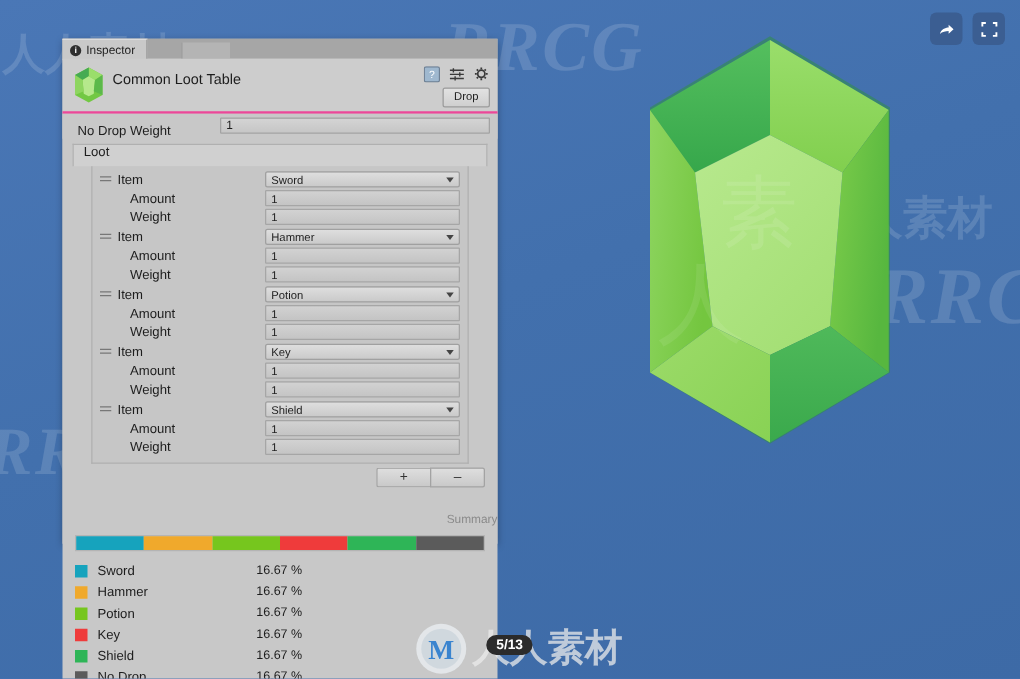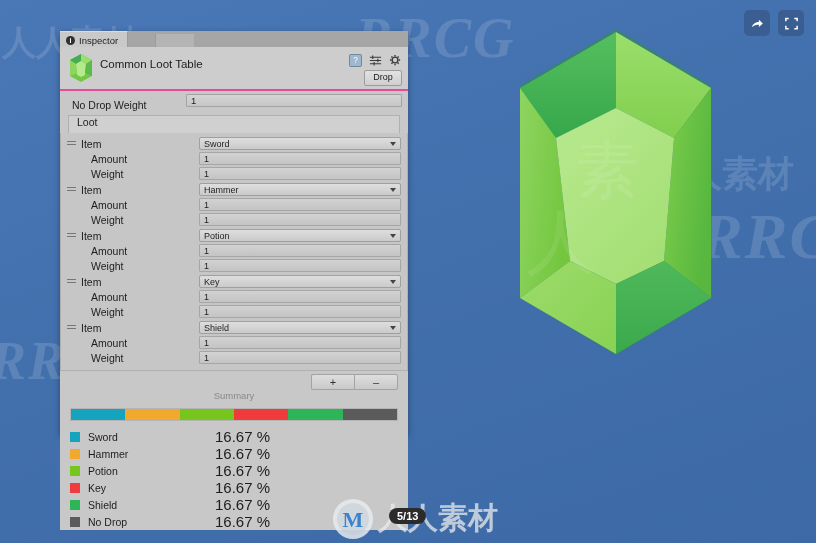--- a/index.html
+++ b/index.html
@@ -20,21 +20,21 @@
       pointer-events:none;user-select:none;white-space:nowrap;}
   .wm-rrcg{font-family:"Liberation Serif",serif;font-style:italic;letter-spacing:2px;}
 
   
   .topbtns{position:absolute;top:10px;right:12px;display:flex;gap:8px;z-index:40;}
   .topbtn{width:26px;height:26px;border-radius:5px;background:#3b5e92;
     display:flex;align-items:center;justify-content:center;cursor:pointer;}
   .topbtn svg{display:block;}
 
   
-  #inspector{position:absolute;left:60px;top:31px;width:348px;height:404px;
+  #inspector{position:absolute;left:50px;top:31px;width:348px;height:404px;
      background:#c8c8c8;box-shadow:0 2px 6px rgba(0,0,0,.35);z-index:20;}
   .tabbar{height:16px;background:#a6a6a6;position:relative;}
   .tab{position:absolute;left:0;top:0;height:16px;background:#c9c9c9;
      border-top:1px solid #dcdcdc;border-right:1px solid #9a9a9a;
      display:flex;align-items:center;gap:4px;padding:0 9px 0 6px;
      font-size:9.5px;color:#222;cursor:pointer;}
   .tabicon{width:9px;height:9px;border-radius:50%;background:#2f2f2f;color:#fff;
      font-size:7px;line-height:9px;text-align:center;font-weight:bold;}
   .tabstub{position:absolute;left:95px;top:3px;width:38px;height:13px;
      background:#b4b4b4;border-left:1px solid #9a9a9a;}
@@ -57,21 +57,21 @@
      background:linear-gradient(#d4d4d4,#c6c6c6);border:1px solid #a3a3a3;border-radius:1px;
      font-size:9.5px;color:#1d1d1d;padding-left:4px;line-height:12px;box-sizing:border-box;cursor:text;}
 
   .noDropRow{height:20px;position:relative;display:flex;align-items:flex-end;
      padding-left:12px;background:#c8c8c8;}
   .noDropRow .nfield{left:126px;right:6px;top:3px;}
 
   .lootheader{margin:4px 8px 0 8px;height:17px;background:#d0d0d0;
      border:1px solid #b0b0b0;border-bottom:none;display:flex;padding-left:8px;
      font-size:10.5px;color:#1d1d1d;}
-  .lootlist{margin:0 0;background:#c6c6c6;border:1px solid #b0b0b0;border-top:none;
+  .lootlist{margin:0 23px;background:#c6c6c6;border:1px solid #b0b0b0;border-top:none;
      padding:3px 0 4px 0;}
   .entry{padding:0 0 1px 0;}
   .erow{height:15px;position:relative;display:flex;align-items:center;}
   .drag{position:absolute;left:6px;top:5px;width:9px;height:5px;cursor:grab;}
   .drag i{display:block;height:1px;background:#777;margin-bottom:2px;}
   .e-lbl{position:absolute;left:20px;font-size:10.5px;color:#1d1d1d;}
   .e-lbl.sub{left:30px;}
   .ddl{position:absolute;left:138px;right:6px;height:13px;
      background:linear-gradient(#dedede,#cacaca);border:1px solid #a0a0a0;border-radius:2px;
      font-size:9px;color:#1d1d1d;padding-left:4px;line-height:12px;box-sizing:border-box;cursor:pointer;}
@@ -81,30 +81,30 @@
      background:linear-gradient(#d2d2d2,#c4c4c4);border:1px solid #a6a6a6;border-radius:1px;
      font-size:9px;color:#1d1d1d;padding-left:4px;line-height:12px;box-sizing:border-box;cursor:text;}
 
   .plusminus{display:flex;justify-content:flex-end;margin:3px 10px 0 0;gap:0;}
   .pmbox{width:42px;height:14px;background:linear-gradient(#dedede,#c9c9c9);
      border:1px solid #a3a3a3;display:flex;align-items:center;justify-content:center;
      font-size:11px;color:#333;cursor:pointer;}
   .pmbox.left{border-right:none;border-radius:2px 0 0 2px;}
   .pmbox.right{border-radius:0 2px 2px 0;}
 
-  .summary{text-align:center;font-size:9.5px;color:#8a8a8a;}
+  .summary{text-align:right;font-size:9.5px;color:#8a8a8a;margin-top:20px;}
   .sumbar{margin:7px 10px 0 10px;height:13px;display:flex;
      border:1px solid #b4b4b4;box-sizing:border-box;}
   .sumbar div{height:100%;}
 
   .legend{margin:7px 10px 0 10px;}
   .lrow{height:17px;display:flex;align-items:center;position:relative;}
   .sw{width:10px;height:10px;margin-right:8px;}
   .lname{font-size:10.5px;color:#1d1d1d;}
-  .lpct{position:absolute;left:145px;font-size:15px;color:#1d1d1d;text-align:right;}
+  .lpct{position:absolute;left:145px;font-size:10px;color:#1d1d1d;text-align:right;}
 
   
   #gem{position:absolute;left:506px;top:22px;width:220px;height:340px;z-index:10;}
 
   
   #banner{position:absolute;left:480px;top:452px;width:336px;height:61px;
      background:#f0c62b;z-index:25;display:flex;align-items:center;}
   #banner .btext{font-size:29px;font-weight:bold;color:#18181c;letter-spacing:.5px;
      margin-left:26px;font-family:"Liberation Sans",sans-serif;}
 

